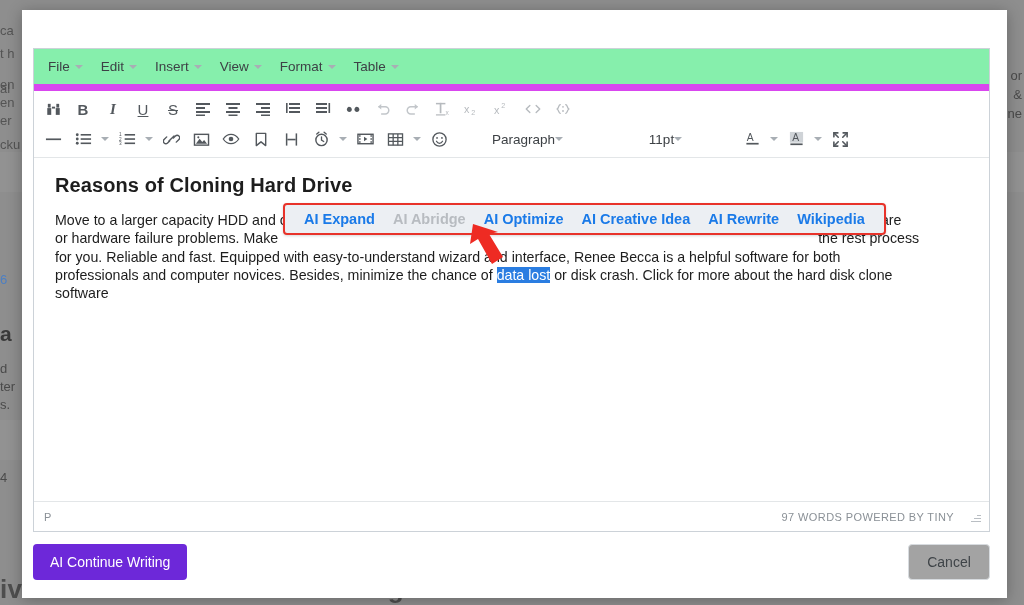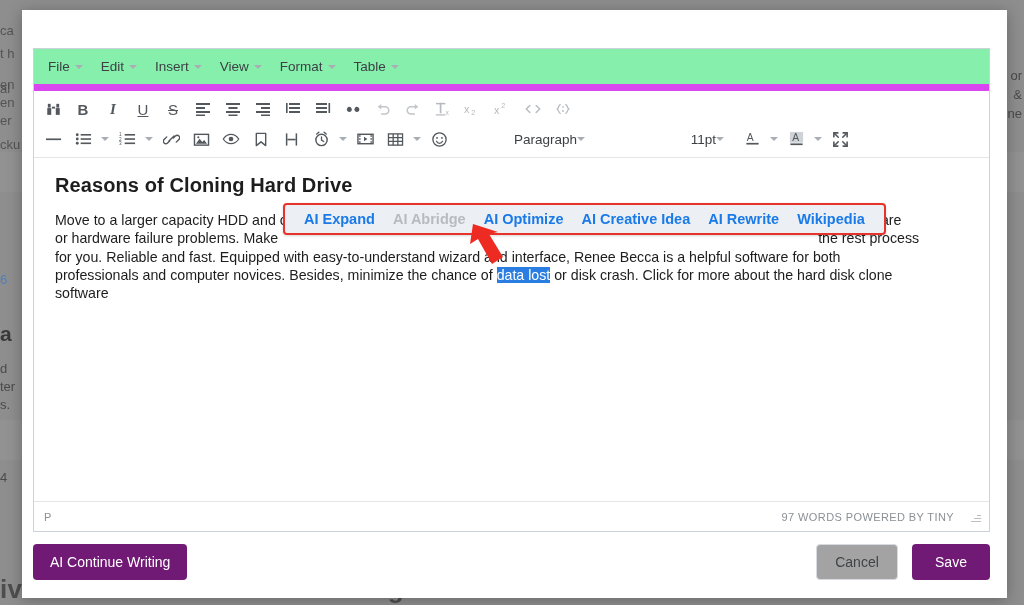--- a/index.html
+++ b/index.html
@@ -127,21 +127,21 @@
   .tb-btn.dim { color: #c2c6ca; }
   .tb-btn svg { display: block; }
   .tb-caret {
     width: 14px; height: 26px;
     display: flex; align-items: center; justify-content: center;
     cursor: pointer; flex: none;
   }
   .tb-sep { width: 7px; flex: none; }
 
   .tb-select {
-    display: flex; align-items: center; justify-content: flex-end;
+    display: flex; align-items: center; justify-content: center;
     height: 26px; padding: 0 6px 0 9px;
     font-size: 13.5px; color: #3d4145; cursor: pointer;
     border-radius: 3px; flex: none;
   }
   .tb-select .lbl { white-space: nowrap; }
   .sel-para { width: 115px; }
   .sel-size { width: 117px; }
 
   
   .gl { font-size: 15px; font-weight: bold; line-height: 1; }
@@ -222,21 +222,21 @@
     height: 36px;
     display: flex; align-items: center; justify-content: space-between;
   }
   .btn {
     height: 36px; border-radius: 4px; font-size: 14px;
     font-family: "Liberation Sans", sans-serif;
     cursor: pointer; border: 1px solid transparent;
     padding: 0 18px;
     display: inline-flex; align-items: center; justify-content: center;
   }
-  .btn-primary { background: #701a75; color: #fff; }
+  .btn-primary { background: #6d28d9; color: #fff; }
   .btn-secondary { background: #a3a3a3; color: #3f4448; border: 1px solid #d7dbdf; }
   .footer-right { display: flex; align-items: center; gap: 14px; }
   .btn-save { width: 78px; }
   .btn-cancel { width: 82px; }
   .btn-aicw { padding: 0 16px; }
 </style>
 </head>
 <body>
 
 <div id="page">
@@ -627,21 +627,20 @@
               <i></i>
             </span>
         </div>
       </div>
     </div>
 
     <div class="footer">
       <button class="btn btn-primary btn-aicw">AI Continue Writing</button>
       <div class="footer-right">
         <button class="btn btn-secondary btn-cancel">Cancel</button>
-        <button class="btn btn-primary btn-save">Save</button>
       </div>
     </div>
   </div>
 
   <svg class="cursor-arrow" viewBox="0 0 52 46">
     <path d="M7 2 L4 22 L12 17 L26 42 L37 35 L23 12 L32 10 Z" fill="#ee2b23"></path>
   </svg>
 
 </div>
 

